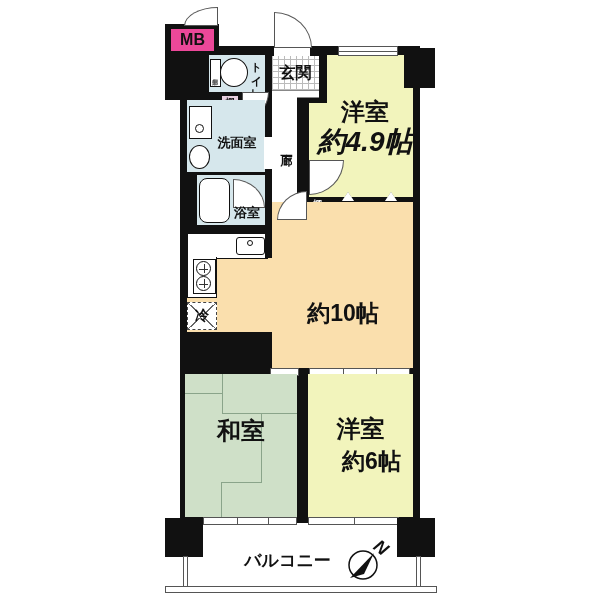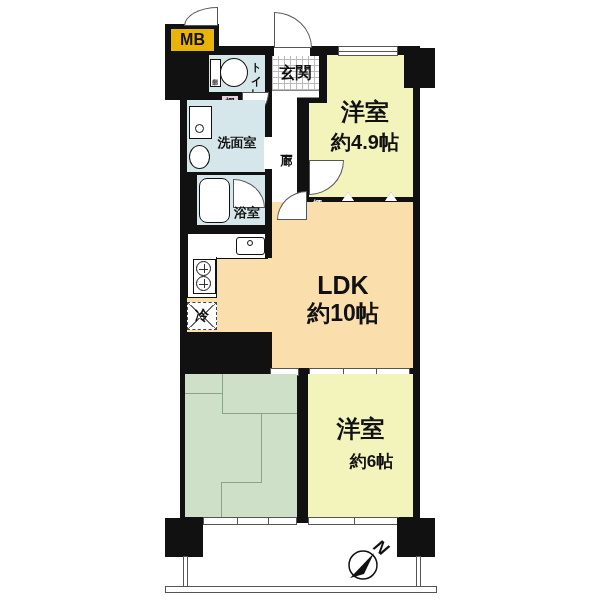--- a/index.html
+++ b/index.html
@@ -32,21 +32,21 @@
 </style>
 </head>
 <body>
 
 <div id="plan">
 
   <div class="blk" style="left:180px;top:46px;width:240px;height:477px;"></div>
   <div class="blk" style="left:165px;top:46px;width:44px;height:54px;"></div>
 
   <div class="blk" style="left:165px;top:24px;width:54px;height:31px;"></div>
-  <div class="lbl" style="left:171px;top:29px;width:43px;height:22px;background:#eab308;font-size:16px;">MB</div>
+  <div class="lbl" style="left:171px;top:29px;width:43px;height:22px;background:#ec4899;font-size:16px;">MB</div>
   <div class="arc" style="left:184px;top:7px;width:32px;height:17px;border-radius:100% 0 0 0;"></div>
 
   <div class="abs" style="left:274px;top:46px;width:36px;height:11px;background:#fff;"></div>
   <div class="arc" style="left:274px;top:12px;width:36px;height:34px;border-radius:0 100% 0 0;"></div>
   <div class="room tile" style="left:272px;top:56px;width:47px;height:34px;"></div>
   <div class="lbl" style="left:272px;top:58px;width:47px;height:30px;font-size:16px;background:transparent;">玄関</div>
   <div class="abs" style="left:272px;top:90px;width:47px;height:6px;background:#fff;border-top:1px solid #888;border-bottom:1px solid #888;"></div>
 
   <div class="room" style="left:209px;top:55px;width:56px;height:37px;background:#d6e7ec;"></div>
   <div class="fix" style="left:210px;top:59px;width:9px;height:26px;overflow:hidden;">
@@ -71,32 +71,31 @@
 
   <div class="room" style="left:272px;top:97px;width:25px;height:105px;background:#fff;"></div>
   <div class="lbl vtext" style="left:279px;top:127px;width:14px;height:36px;font-size:12px;">廊下</div>
 
   <div class="room" style="left:327px;top:55px;width:86px;height:142px;background:#f2f4bc;"></div>
   <div class="room" style="left:309px;top:103px;width:18px;height:94px;background:#f2f4bc;"></div>
   <div class="win" style="left:338px;top:46px;width:58px;height:8px;">
     <div class="tick" style="left:0;right:0;top:50%;height:1px;"></div>
   </div>
   <div class="lbl" style="left:315px;top:98px;width:100px;height:28px;font-size:24px;font-weight:700;">洋室</div>
-  <div class="lbl" style="left:315px;top:130px;width:100px;height:24px;font-size:20px;font-weight:700;">約4.9帖</div>
+  <div class="lbl" style="left:315px;top:130px;width:100px;height:24px;font-size:28px;font-weight:700;font-style:italic;">約4.9帖</div>
   <div class="arc" style="left:309px;top:160px;width:33px;height:33px;border-radius:0 0 100% 0;"></div>
 
   <div class="lbl" style="left:309px;top:197px;width:17px;height:14px;background:#111;color:#fff;font-size:9px;">棚</div>
   <div class="abs" style="left:309px;top:213px;width:17px;height:13px;background:#e7cfdf;"></div>
   <div class="lbl" style="left:328px;top:201px;width:40px;height:22px;background:#e7cfdf;border:2px solid #111;font-size:13px;box-sizing:border-box;">物入</div>
   <div class="lbl" style="left:371px;top:201px;width:41px;height:22px;background:#e7cfdf;border:2px solid #111;font-size:13px;box-sizing:border-box;">物入</div>
   <div class="tri" style="left:342px;top:192px;"></div>
   <div class="tri" style="left:385px;top:192px;"></div>
 
   <div class="room" style="left:272px;top:202px;width:141px;height:166px;background:#fadfad;"></div>
-  <div class="lbl" style="left:293px;top:271px;width:100px;height:28px;font-size:25px;font-weight:700;">LDK</div>
   <div class="lbl" style="left:288px;top:300px;width:110px;height:26px;font-size:23px;font-weight:700;">約10帖</div>
   <div class="arc" style="left:277px;top:191px;width:28px;height:27px;border-radius:100% 0 0 0;"></div>
 
   <div class="room" style="left:187px;top:233px;width:85px;height:99px;background:#fadfad;"></div>
   <div class="fix" style="left:187px;top:233px;width:79px;height:24px;"></div>
   <div class="fix" style="left:187px;top:257px;width:28px;height:40px;border-top:none;"></div>
   <div class="fix" style="left:236px;top:237px;width:27px;height:16px;border-radius:3px;"></div>
   <div class="fix" style="left:247px;top:240px;width:4px;height:4px;border-radius:50%;"></div>
   <div class="fix" style="left:193px;top:259px;width:21px;height:33px;"></div>
   <div class="burner" style="left:196px;top:261px;"></div>
@@ -115,39 +114,41 @@
     <div class="tick" style="left:67%;top:0;bottom:0;width:1px;"></div>
   </div>
 
   <div class="room" style="left:185px;top:374px;width:112px;height:143px;background:#cfe0c8;"></div>
   <div class="tat" style="left:185px;top:393px;width:38px;height:1px;"></div>
   <div class="tat" style="left:222px;top:374px;width:1px;height:40px;"></div>
   <div class="tat" style="left:222px;top:413px;width:75px;height:1px;"></div>
   <div class="tat" style="left:261px;top:413px;width:1px;height:70px;"></div>
   <div class="tat" style="left:221px;top:482px;width:41px;height:1px;"></div>
   <div class="tat" style="left:221px;top:482px;width:1px;height:35px;"></div>
+  <div class="lbl" style="left:191px;top:417px;width:100px;height:28px;font-size:24px;font-weight:700;">和室</div>
 
   <div class="room" style="left:308px;top:374px;width:105px;height:143px;background:#f2f4bc;"></div>
   <div class="lbl" style="left:308px;top:415px;width:105px;height:28px;font-size:24px;font-weight:700;">洋室</div>
-  <div class="lbl" style="left:308px;top:448px;width:127px;height:26px;font-size:17px;font-weight:700;text-align:right;">約6帖</div>
+  <div class="lbl" style="left:308px;top:448px;width:127px;height:26px;font-size:23px;font-weight:700;text-align:right;">約6帖</div>
 
   <div class="win" style="left:203px;top:517px;width:92px;height:6px;">
     <div class="tick" style="left:36%;top:0;bottom:0;width:1px;"></div>
     <div class="tick" style="left:70%;top:0;bottom:0;width:1px;"></div>
   </div>
   <div class="win" style="left:308px;top:517px;width:89px;height:6px;">
     <div class="tick" style="left:50%;top:0;bottom:0;width:1px;"></div>
   </div>
 
   <div class="blk" style="left:165px;top:518px;width:38px;height:39px;"></div>
   <div class="blk" style="left:397px;top:518px;width:38px;height:39px;"></div>
   <div class="blk" style="left:404px;top:48px;width:31px;height:40px;"></div>
   <div class="win" style="left:183px;top:556px;width:3px;height:30px;"></div>
   <div class="win" style="left:416px;top:556px;width:3px;height:30px;"></div>
   <div class="win" style="left:165px;top:586px;width:270px;height:5px;"></div>
+  <div class="lbl" style="left:240px;top:550px;width:95px;height:20px;font-size:17px;">バルコニー</div>
 
   <svg class="abs" style="left:341px;top:530px;" width="62" height="62" viewBox="0 0 62 62">
     <circle cx="22" cy="35" r="14" fill="#fff" stroke="#111" stroke-width="1.5"></circle>
     <polygon points="9,48 33,23 23,44" fill="#111"></polygon>
     <text x="34" y="22" font-size="18" font-style="italic" font-weight="bold" fill="#111" transform="rotate(38 38 16)">N</text>
   </svg>
 
 </div>
 
 </body></html>

